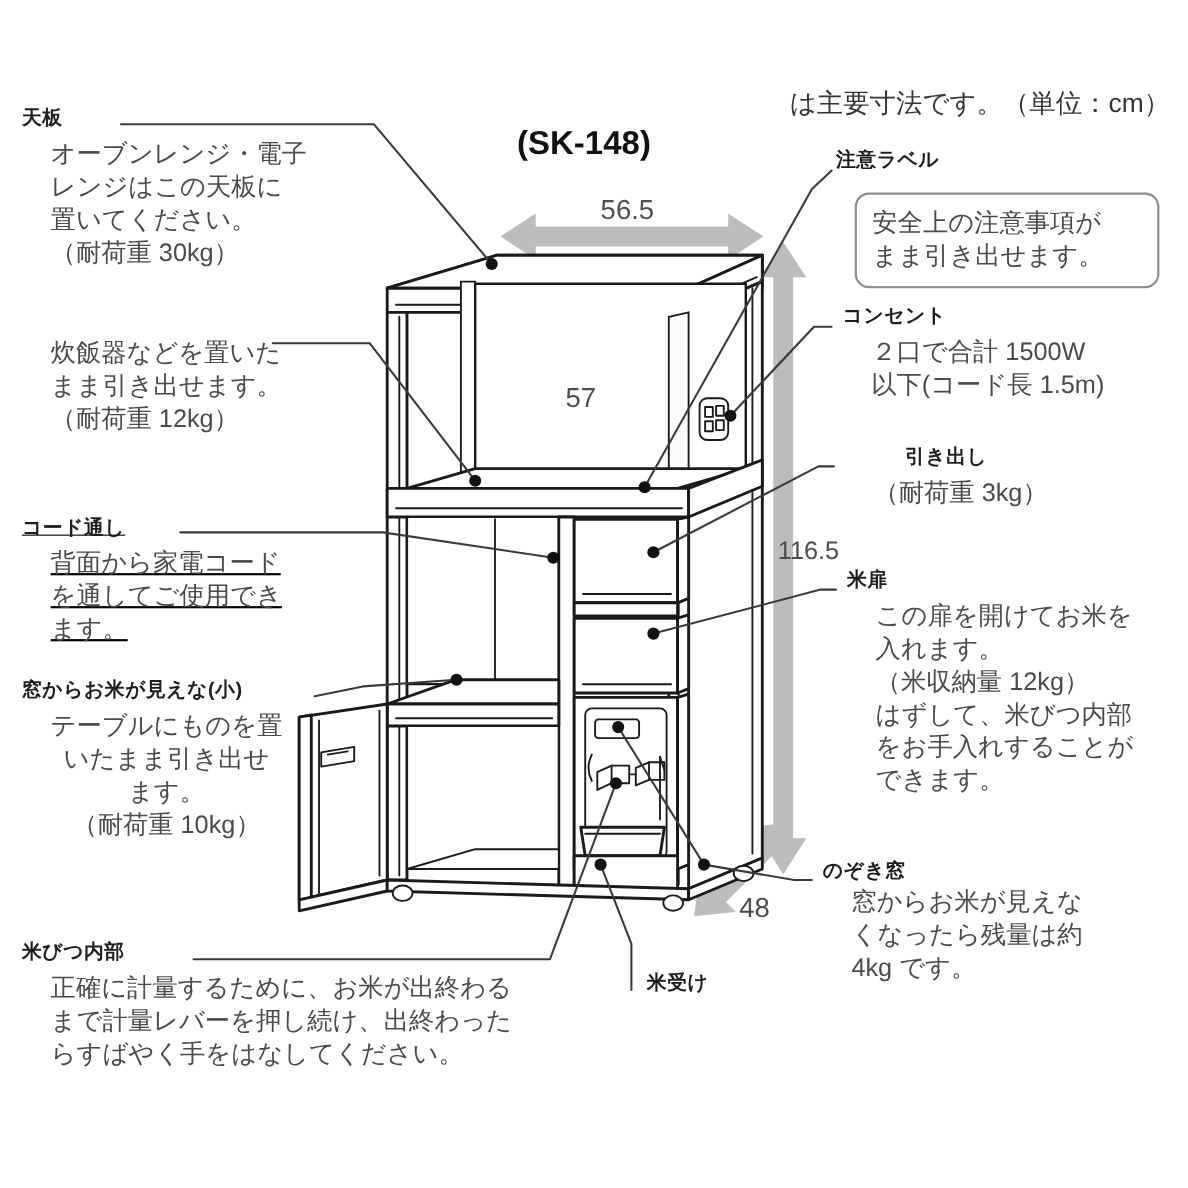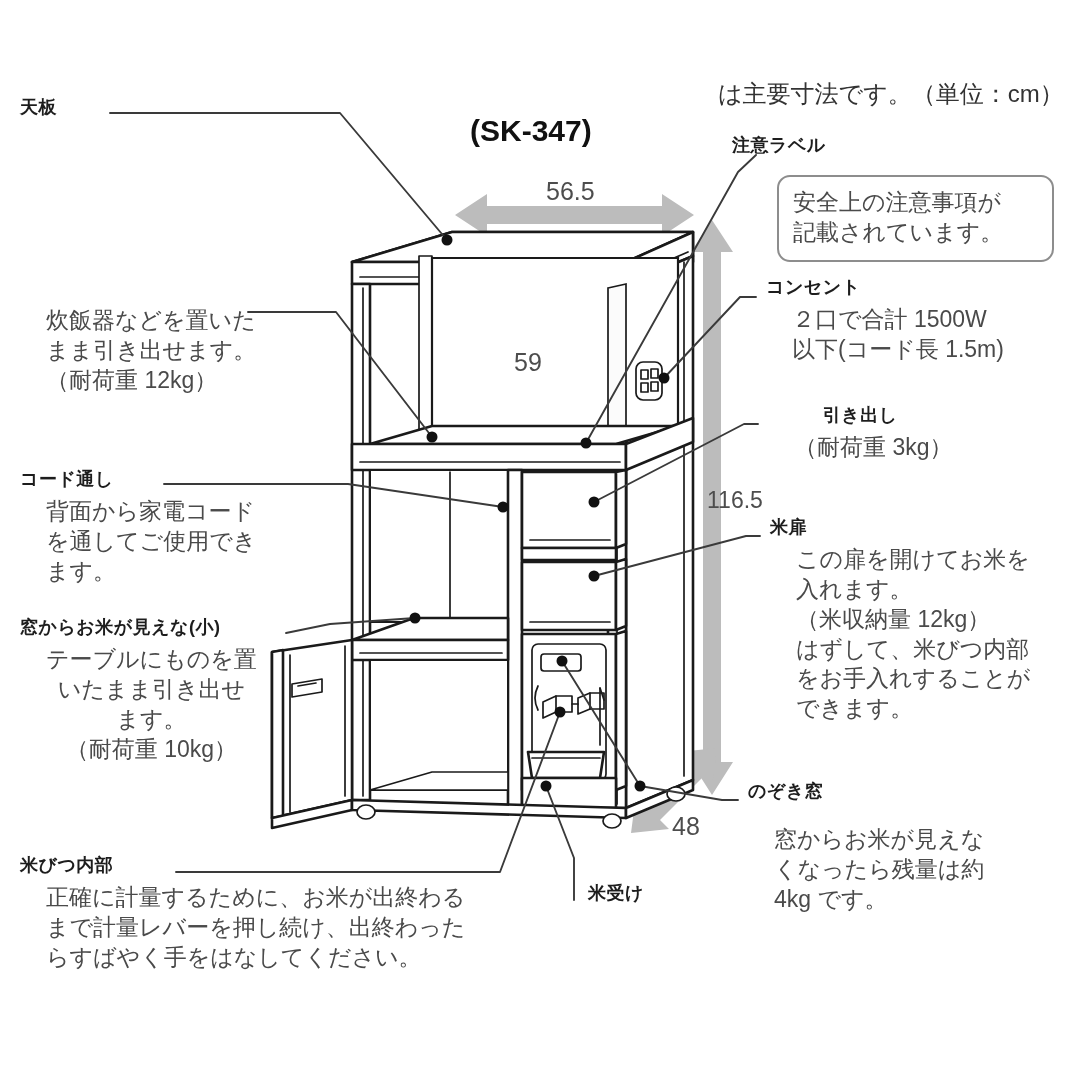--- a/index.html
+++ b/index.html
@@ -236,38 +236,42 @@
       <circle class="dot" cx="562" cy="661" r="5.5"></circle>
       <circle class="dot" cx="640" cy="786" r="5.5"></circle>
 
       <path class="lead" d="M574,900 L574,858 L546,786"></path>
       <circle class="dot" cx="546" cy="786" r="5.5"></circle>
     </g>
   </svg>
 
   <div class="legend" style="left:718px;top:78px;">は主要寸法です。（単位：cm）</div>
 
-  <div class="model" style="left:470px;top:114px;">(SK-347)</div>
+  <div class="model" style="left:470px;top:114px;">(SK-148)</div>
 
   <div class="dimtxt" style="left:546px;top:177px;">56.5</div>
-  <div class="dimtxt" style="left:514px;top:348px;">59</div>
+  <div class="dimtxt" style="left:514px;top:348px;">57</div>
   <div class="dimtxt" style="left:707px;top:487px;font-size:23px;">116.5</div>
   <div class="dimtxt" style="left:672px;top:812px;">48</div>
 
   <div class="lbl" style="left:20px;top:98px;">
     <div class="hd">天板</div>
+    <div class="bd bd-ind" style="margin-top:8px;">オーブンレンジ・電子
+レンジはこの天板に
+置いてください。
+（耐荷重 30kg）</div>
   </div>
 
   <div class="lbl" style="left:20px;top:298px;">
     <div class="bd bd-ind" style="margin-top:8px;">炊飯器などを置いた
 まま引き出せます。
 （耐荷重 12kg）</div>
   </div>
 
-  <div class="lbl" style="left:20px;top:470px;">
+  <div class="lbl" style="left:20px;top:470px;text-decoration:underline;">
     <div class="hd">コード通し</div>
     <div class="bd bd-ind" style="margin-top:8px;">背面から家電コード
 を通してご使用でき
 ます。</div>
   </div>
 
   <div class="lbl" style="left:20px;top:618px;">
     <div class="hd">窓からお米が見えな(小)</div>
     <div class="bd bd-ind" style="margin-top:8px;text-align:center;">テーブルにものを置
 いたまま引き出せ
@@ -275,25 +279,25 @@
 （耐荷重 10kg）</div>
   </div>
 
   <div class="lbl" style="left:20px;top:856px;">
     <div class="hd">米びつ内部</div>
     <div class="bd bd-ind" style="margin-top:8px;">正確に計量するために、お米が出終わる
 まで計量レバーを押し続け、出終わった
 らすばやく手をはなしてください。</div>
   </div>
 
-  <div class="lbl" style="left:732px;top:136px;">
+  <div class="lbl" style="left:760px;top:136px;">
     <div class="hd">注意ラベル</div>
   </div>
   <div class="cautionbox" style="left:777px;top:175px;width:245px;">安全上の注意事項が
-記載されています。</div>
+まま引き出せます。</div>
 
   <div class="lbl" style="left:766px;top:278px;">
     <div class="hd">コンセント</div>
     <div class="bd bd-ind" style="margin-top:8px;">２口で合計 1500W
 以下(コード長 1.5m)</div>
   </div>
 
   <div class="lbl" style="left:768px;top:406px;text-align:center;">
     <div class="hd">引き出し</div>
     <div class="bd bd-ind" style="margin-top:8px;">（耐荷重 3kg）</div>
@@ -304,21 +308,21 @@
     <div class="bd bd-ind" style="margin-top:8px;">この扉を開けてお米を
 入れます。
 （米収納量 12kg）
 はずして、米びつ内部
 をお手入れすることが
 できます。</div>
   </div>
 
   <div class="lbl" style="left:748px;top:782px;">
     <div class="hd">のぞき窓</div>
-    <div class="bd bd-ind" style="margin-top:24px;">窓からお米が見えな
+    <div class="bd bd-ind" style="margin-top:4px;">窓からお米が見えな
 くなったら残量は約
 4kg です。</div>
   </div>
 
   <div class="lbl" style="left:588px;top:884px;">
     <div class="hd">米受け</div>
   </div>
 
 </div>
 

